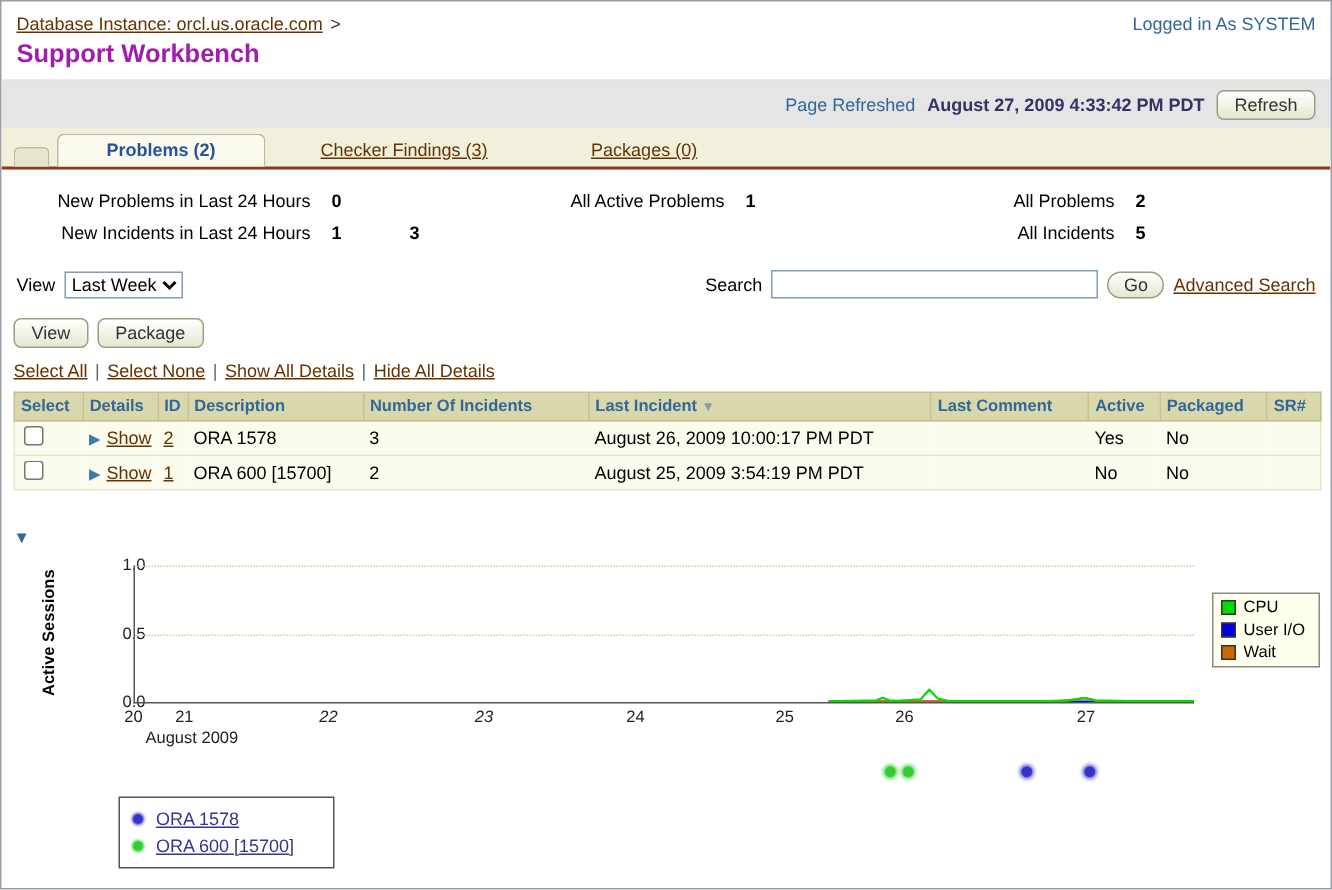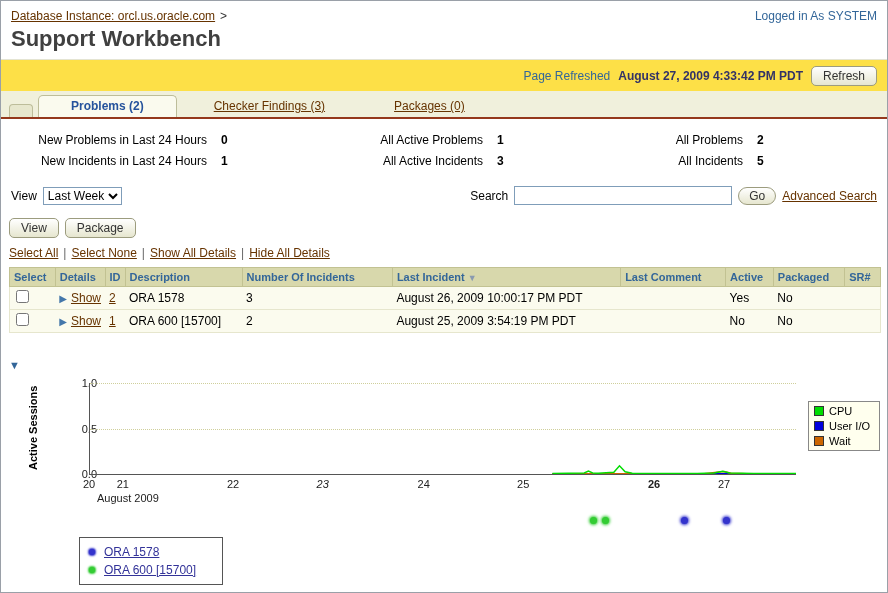--- a/index.html
+++ b/index.html
@@ -10,23 +10,23 @@
     background:#ffffff; color:#000;
     border:1px solid #9aa0a8;
   }
   a { text-decoration:underline; cursor:pointer; }
   a.brown { color:#663300; }
 
   .topbar { display:flex; justify-content:space-between; align-items:flex-start; padding:8px 10px 2px; }
   .breadcrumb a { color:#663300; }
   .crumb-sep { margin-left:5px; color:#333; }
   .loggedin { color:#336699; }
-  .page-title { color:#404040; font-size:22px; font-weight:bold; padding:1px 10px 7px; }
-
-  .band { background:#fde047; border-top:1px solid #e4e4d2; }
+  .page-title { color:#a21caf; font-size:17px; font-weight:bold; padding:1px 10px 7px; }
+
+  .band { background:#e5e5e5; border-top:1px solid #e4e4d2; }
   .refresh-row { display:flex; justify-content:flex-end; align-items:center; gap:8px; padding:6px 10px 5px; }
   .refresh-label { color:#336699; }
   .refresh-time { color:#333366; font-weight:bold; }
   .em-btn {
     font-family:inherit; font-size:12px; color:#333;
     background:linear-gradient(#ffffff,#e6e6cf);
     border:1px solid #9c9c7e; border-radius:5px;
     padding:2px 11px; cursor:pointer;
   }
   .go-btn { border-radius:10px; padding:1px 10px; }
@@ -129,21 +129,20 @@
       <span class="lbl">New Incidents in Last 24 Hours</span>
       <span class="val">1</span>
     </div>
   </div>
   <div class="stat-col col2">
     <div class="stat">
       <span class="lbl">All Active Problems</span>
       <span class="val">1</span>
     </div>
     <div class="stat">
-      <span class="lbl">All Active Incidents</span>
       <span class="val">3</span>
     </div>
   </div>
   <div class="stat-col col3">
     <div class="stat">
       <span class="lbl">All Problems</span>
       <span class="val">2</span>
     </div>
     <div class="stat">
       <span class="lbl">All Incidents</span>
@@ -244,25 +243,25 @@
       <div class="gridline" style="top: 45.5px;"></div>
       <svg width="706" height="91">
         <polyline fill="none" stroke="#0000dd" stroke-width="1.5" points="462.43,90.818 706,90.818"></polyline>
         <polyline fill="none" stroke="#cc6600" stroke-width="1.5" points="462.43,90.727 614.22,90.727 626.928,89.18 633.988,88.452 641.048,90.272 656.58,90.727 706,90.727"></polyline>
         <polyline fill="none" stroke="#00dd00" stroke-width="1.5" points="462.43,90.545 494.2,89.908 498.436,88.088 502.67199999999997,89.908 508.32,90.272 523.852,89.18 529.5,82.81 535.148,88.725 542.208,90.272 564.8000000000001,90.454 607.16,90.454 624.104,89.908 632.576,88.27 639.636,89.908 663.64,90.454 706,90.454"></polyline>
       </svg>
     </div>
   <div class="x-axis">
       <span class="xtick" style="left: 0px;">20</span>
       <span class="xtick" style="left: 33.888px;">21</span>
-      <span class="xtick" style="left: 144px;">22</span>
+      <span class="xtick" style="left: 130px; font-style: italic;">22</span>
       <span class="xtick" style="left: 233.686px; font-style: italic;">23</span>
       <span class="xtick" style="left: 334.644px;">24</span>
       <span class="xtick" style="left: 434.19px;">25</span>
-      <span class="xtick" style="left: 565px; font-weight: bold;">26</span>
+      <span class="xtick" style="left: 514px;">26</span>
       <span class="xtick" style="left: 635px;">27</span>
     </div>
   <span class="x-label">August 2009</span>
   <div class="chart-legend">
       <div class="legend-row">
         <span class="swatch" style="background: rgb(0, 221, 0);"></span>
         <span>CPU</span>
       </div>
       <div class="legend-row">
         <span class="swatch" style="background: rgb(0, 0, 221);"></span>

